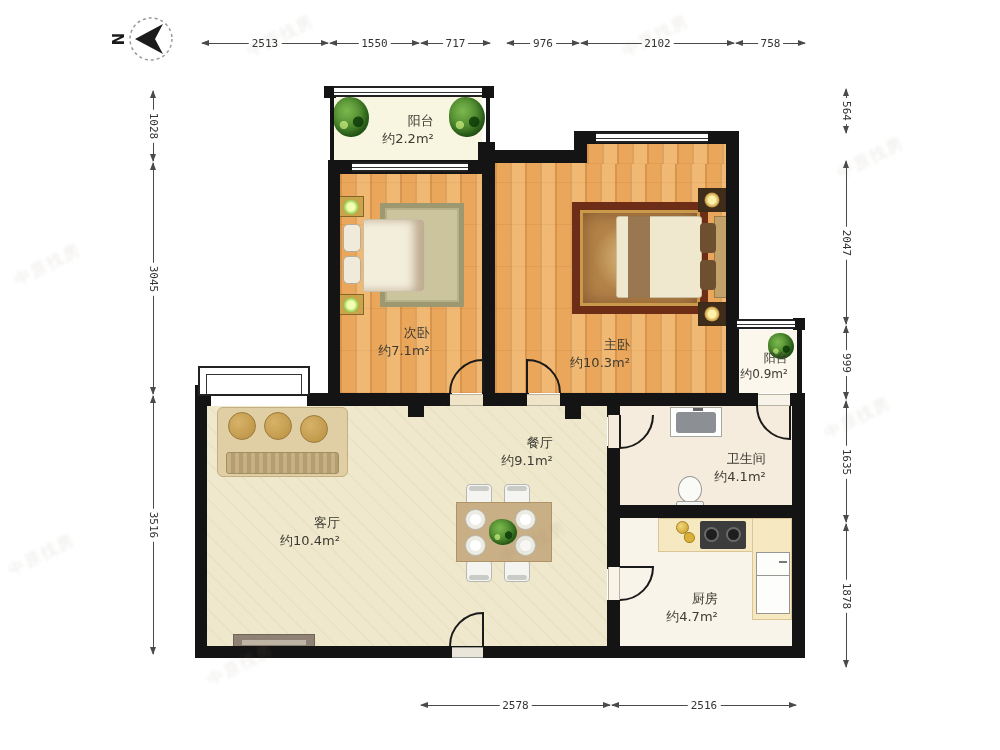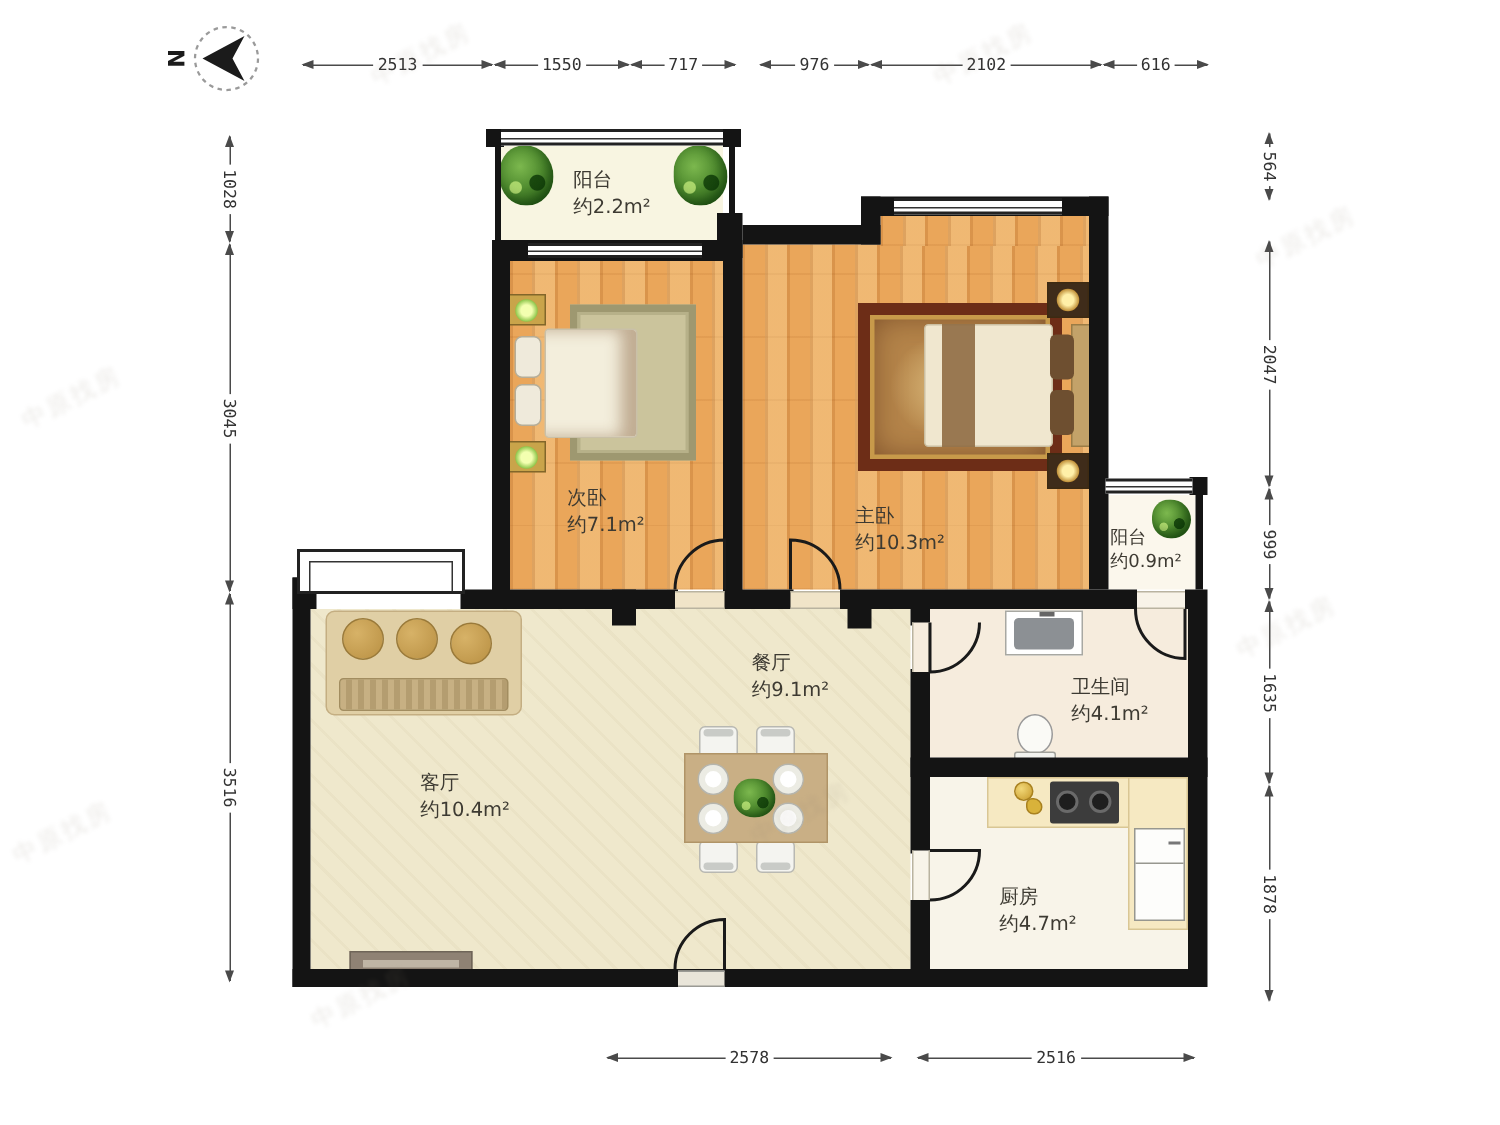--- a/index.html
+++ b/index.html
@@ -31,21 +31,21 @@
   .win-h::after { content:""; position:absolute; left:0; right:0; top:50%; border-top:1px solid #333; }
   .baywin { position:absolute; background:#fff; border:2px solid #222; }
   .baywin .inner { position:absolute; left:6px; right:6px; top:6px; bottom:0; border:1px solid #333; border-bottom:none; }
 
   
   .door { position:absolute; overflow:visible; }
   .door path { fill:none; stroke:#1a1a1a; stroke-width:2; }
   .opening { position:absolute; }
 
   
-  .room-label { position:absolute; transform:translateX(-50%); text-align:left;
+  .room-label { position:absolute; transform:translateX(-50%); text-align:right;
     font-size:13px; color:#3d3a32; line-height:1.35; white-space:nowrap; }
   .room-label.sm { font-size:12px; }
 
   
   .dim-h, .dim-v { position:absolute; font-family:"DejaVu Sans Mono","Liberation Mono",monospace; }
   .dim-h { height:14px; }
   .dim-h .line { position:absolute; left:1px; right:1px; top:7px; border-top:1px solid #4a4a4a; }
   .dim-h .a-l,.dim-h .a-r { position:absolute; top:4px; width:0; height:0;
     border-top:3.5px solid transparent; border-bottom:3.5px solid transparent; }
   .dim-h .a-l { left:0; border-right:8px solid #4a4a4a; }
@@ -308,24 +308,24 @@
   <div class="dim-h" style="left:580px;top:36px;width:155px">
       <span class="line"></span>
       <span class="a-l"></span>
       <span class="a-r"></span>
       <span class="lbl">2102</span>
     </div>
   <div class="dim-h" style="left:735px;top:36px;width:71px">
       <span class="line"></span>
       <span class="a-l"></span>
       <span class="a-r"></span>
-      <span class="lbl">616</span>
-    </div>
-
-  <div class="dim-h" style="left:404px;top:698px;width:191px">
+      <span class="lbl">758</span>
+    </div>
+
+  <div class="dim-h" style="left:420px;top:698px;width:191px">
       <span class="line"></span>
       <span class="a-l"></span>
       <span class="a-r"></span>
       <span class="lbl">2578</span>
     </div>
   <div class="dim-h" style="left:611px;top:698px;width:186px">
       <span class="line"></span>
       <span class="a-l"></span>
       <span class="a-r"></span>
       <span class="lbl">2516</span>

